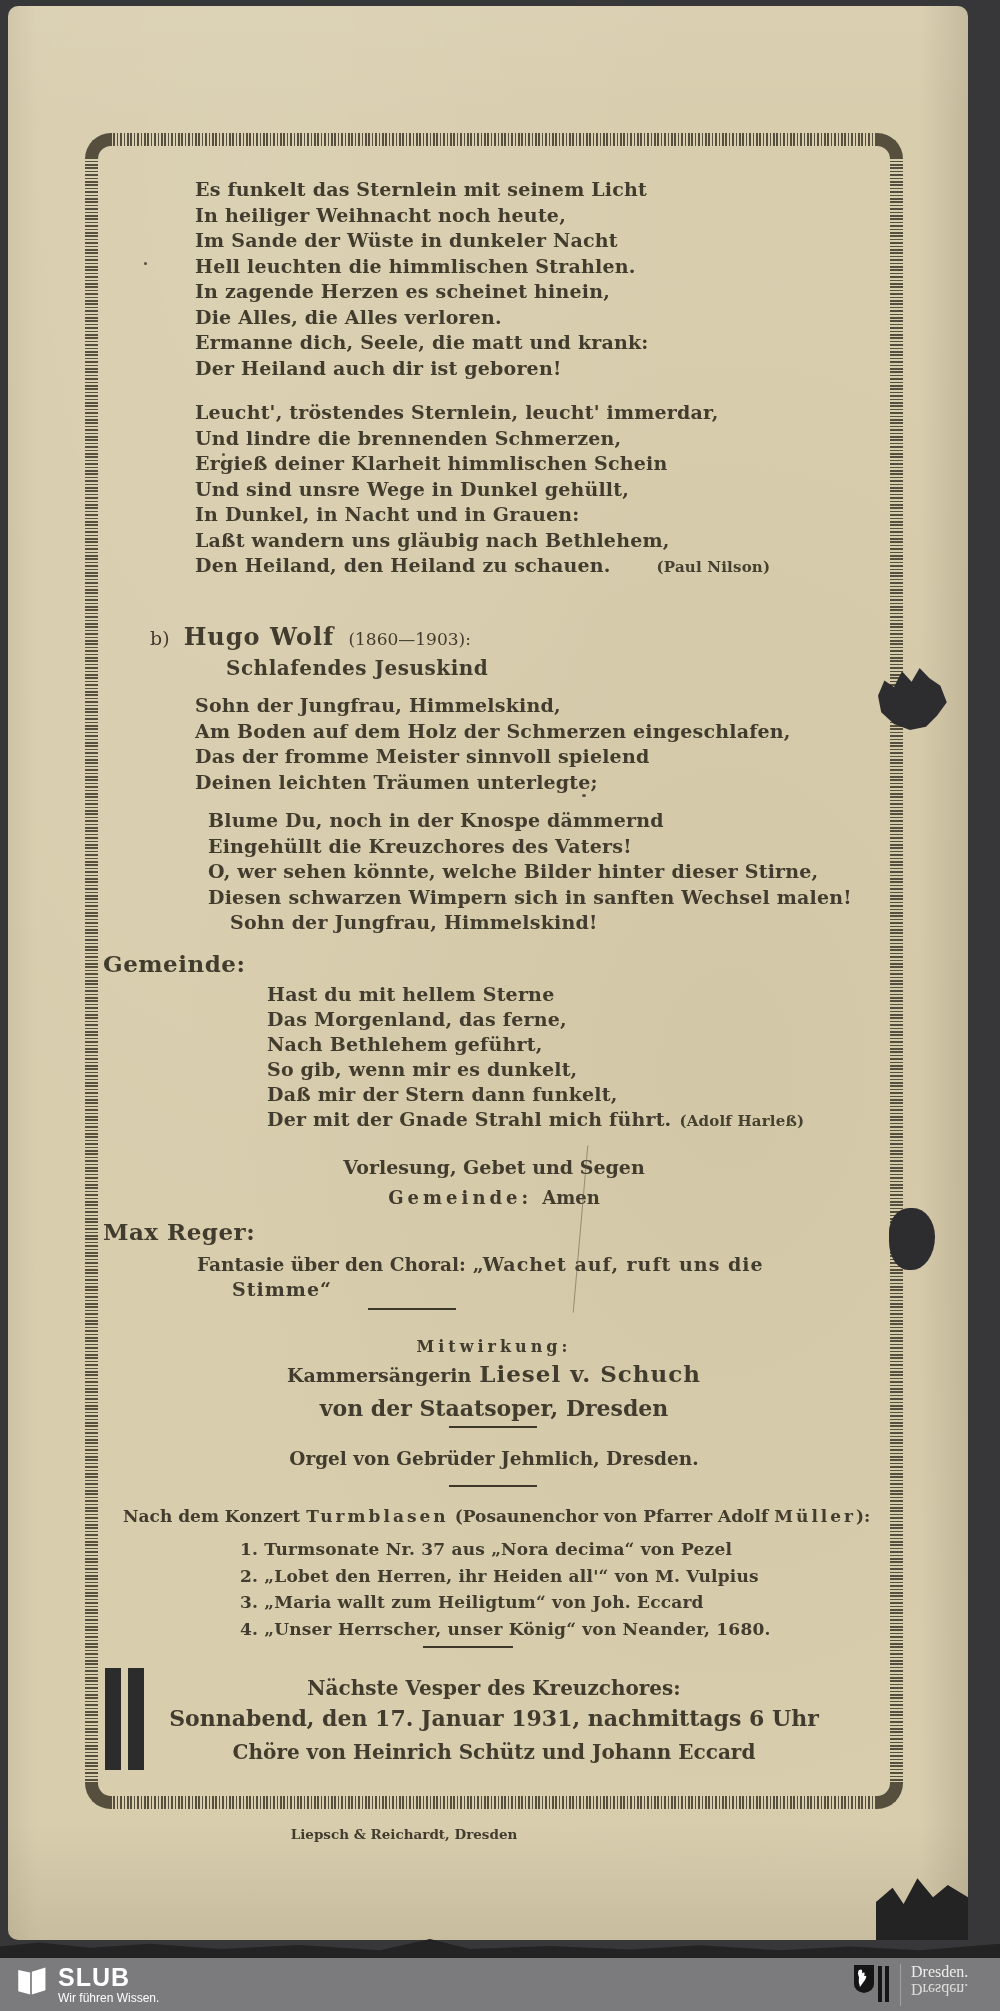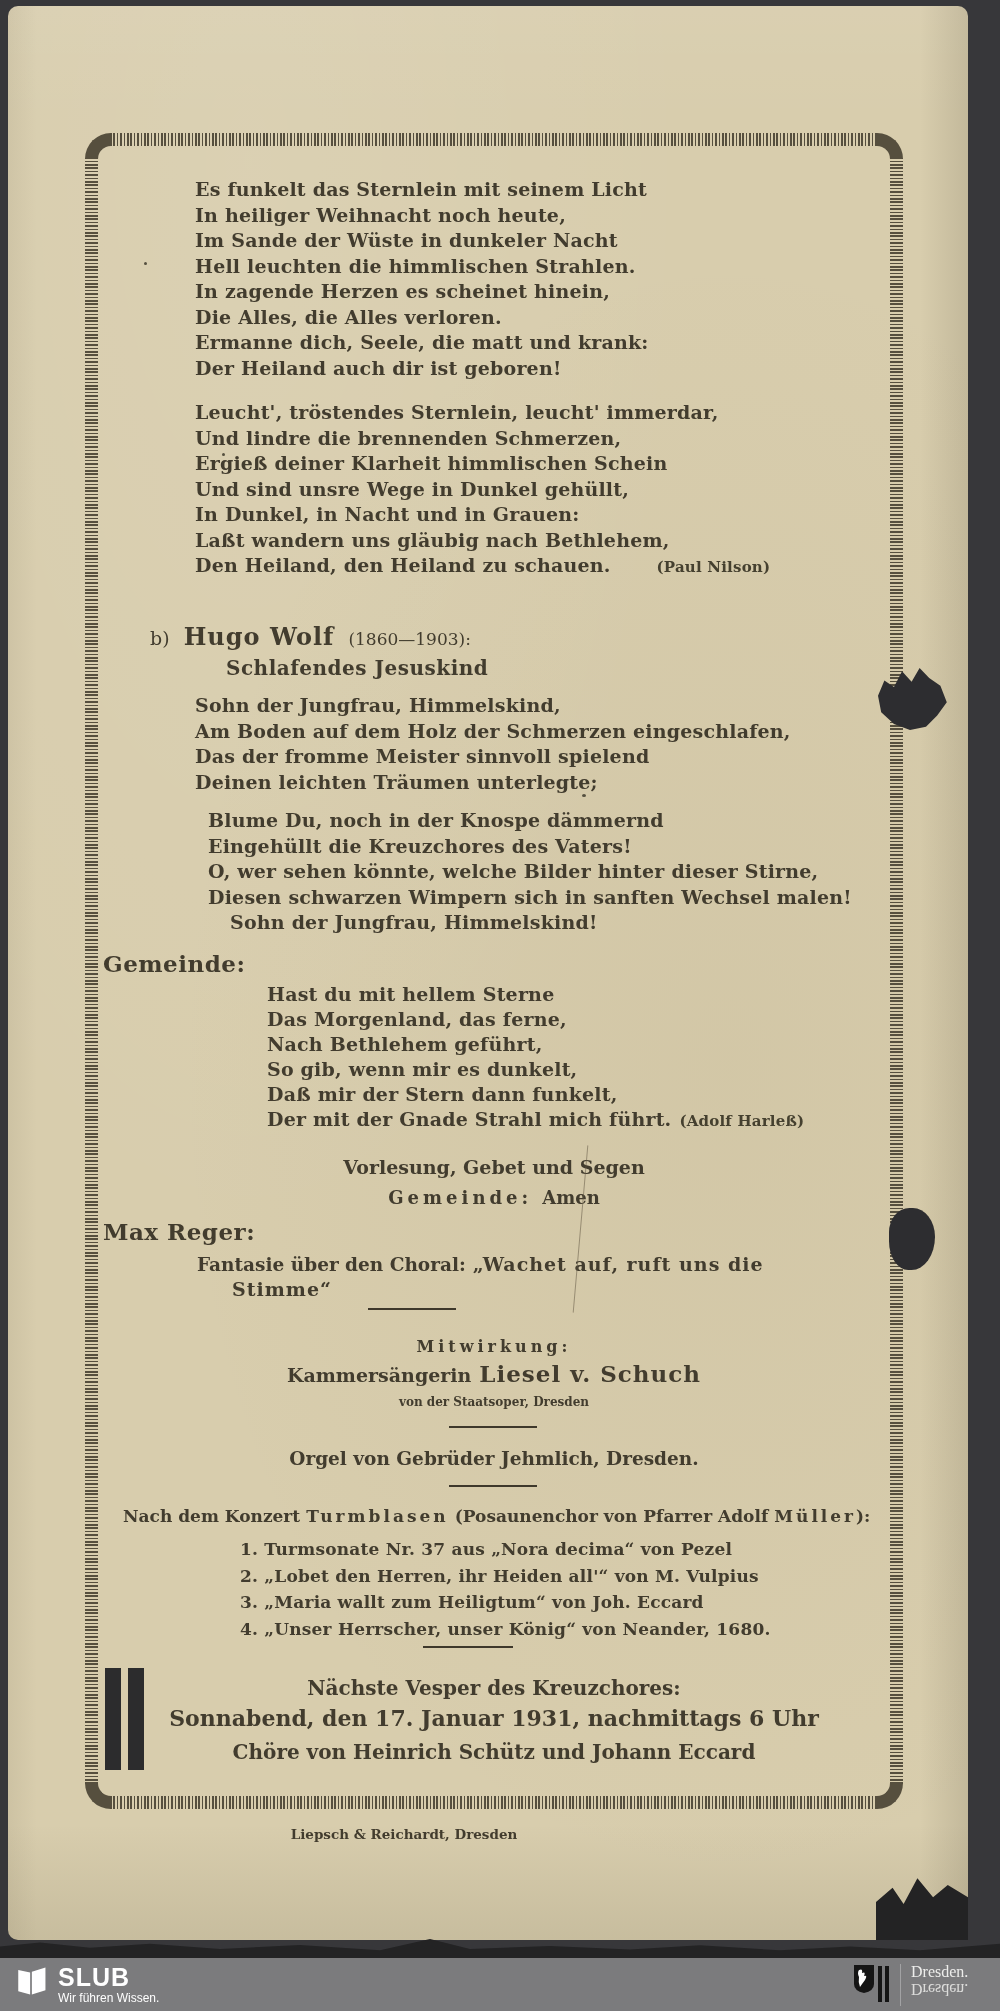--- a/index.html
+++ b/index.html
@@ -175,21 +175,21 @@
       <span style="font-weight:bold;margin-right:7px;">Fantasie über den Choral:</span><span style="font-weight:bold;font-size:19px;letter-spacing:1px;">„Wachet auf, ruft uns die</span>
     </div>
     <div class="block" style="left:224px;top:1272px;font-size:19px;font-weight:bold;letter-spacing:1px;">Stimme“</div>
 
     <div class="rule" style="left:360px;top:1302px;width:88px;"></div>
 
     <div class="block centered ls" style="top:1331px;font-size:16px;font-weight:bold;">Mitwirkung:</div>
     <div class="block centered" style="top:1354px;font-size:19px;">
       <span style="font-weight:bold;margin-right:8px;">Kammersängerin</span><span style="font-weight:bold;font-size:23px;letter-spacing:1px;">Liesel v. Schuch</span>
     </div>
-    <div class="block centered" style="top:1389px;font-size:12px;font-weight:bold;">von der Staatsoper, Dresden</div>
+    <div class="block centered" style="top:1389px;font-size:22px;font-weight:bold;">von der Staatsoper, Dresden</div>
 
     <div class="rule" style="left:441px;top:1420px;width:88px;"></div>
 
     <div class="block centered" style="top:1442px;font-size:18.5px;font-weight:bold;">Orgel von Gebrüder Jehmlich, Dresden.</div>
 
     <div class="rule" style="left:441px;top:1479px;width:88px;"></div>
 
     <div class="block" style="left:115px;top:1500px;font-size:17px;font-weight:bold;">
       <span style="margin-right:6px;">Nach dem Konzert</span><span style="letter-spacing:3px;margin-right:6px;text-align:center;">Turmblasen</span><span style="margin-right:6px;">(Posaunenchor von Pfarrer Adolf</span><span style="letter-spacing:3px;">Müller</span><span>):</span>
     </div>

